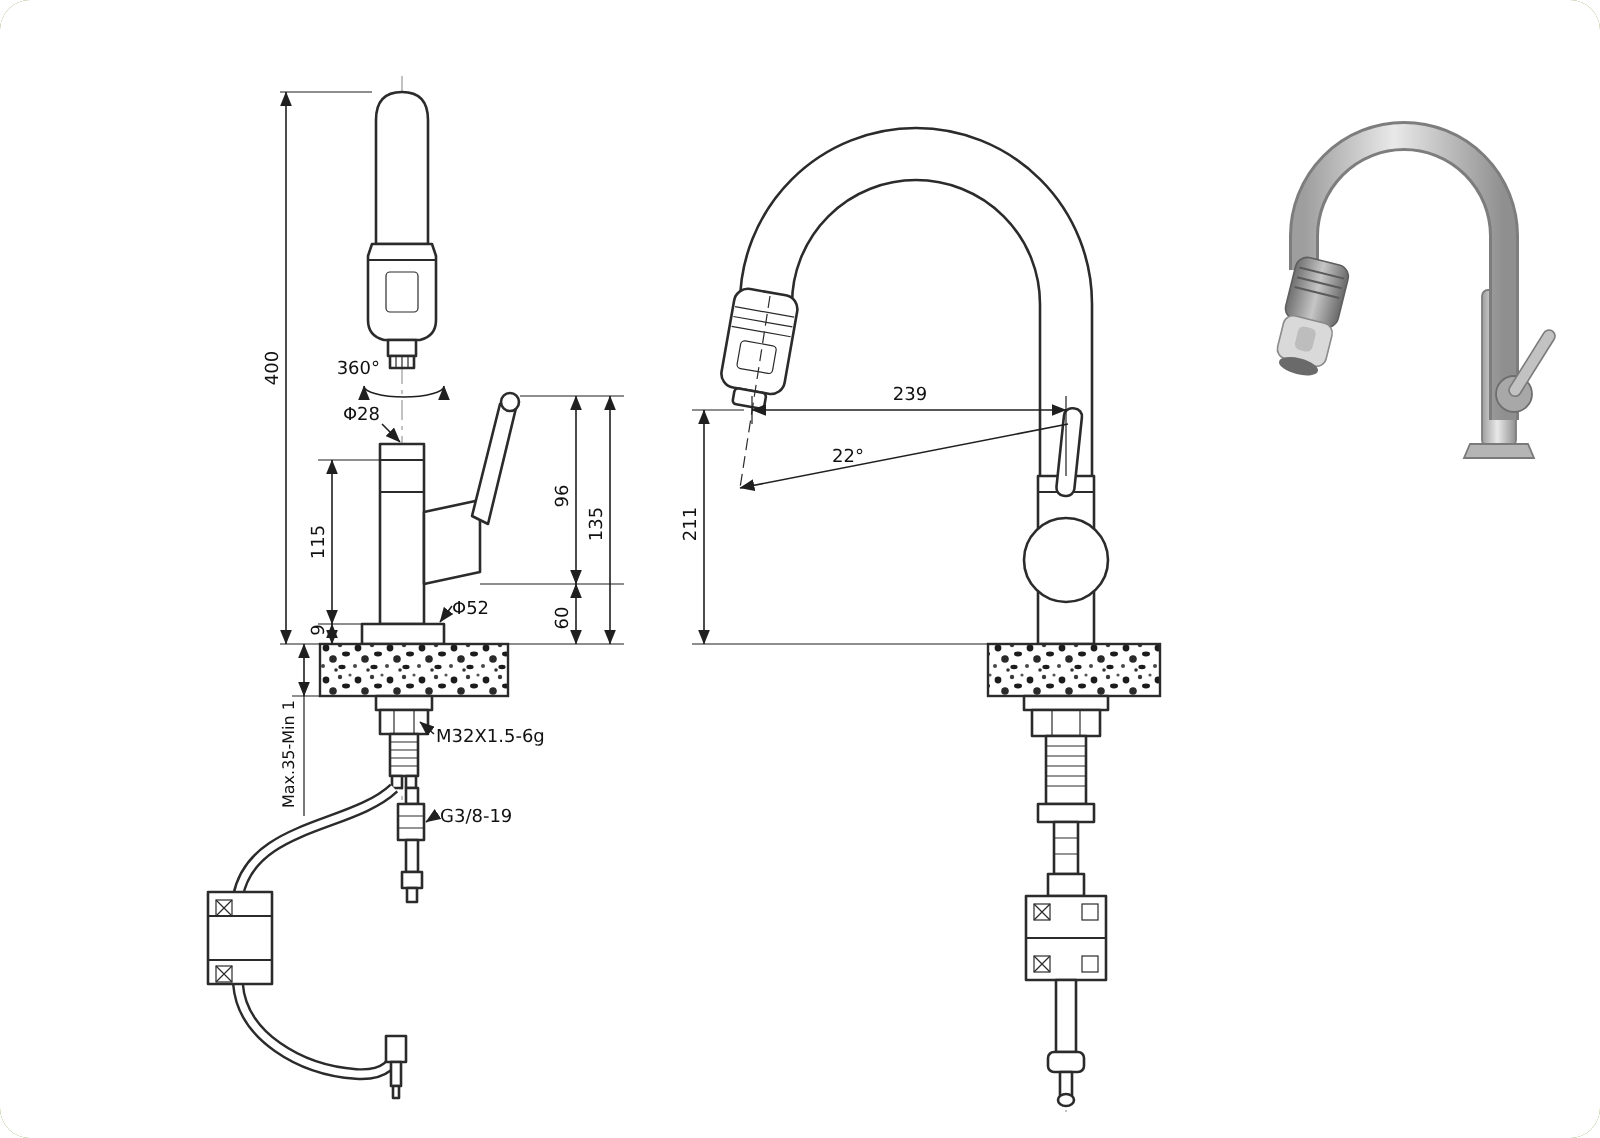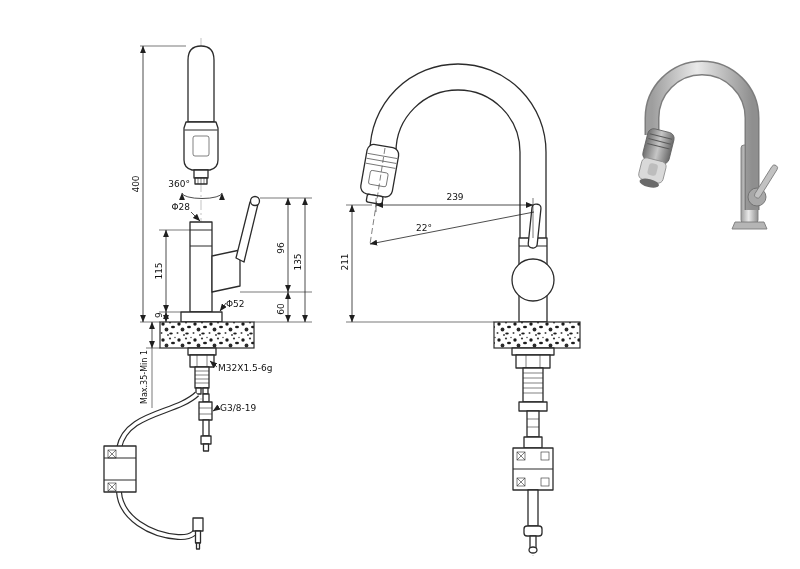--- a/index.html
+++ b/index.html
@@ -1,17 +1,17 @@
 <!DOCTYPE html>
 <html><head>
 <meta charset="utf-8">
 <style>
   html,body{margin:0;padding:0;background:#ffffff;}
   .page{position:relative;width:800px;height:569px;background:#4d7c0f;overflow:hidden;
-        font-family:"DejaVu Sans", sans-serif;}
+        font-family:"DejaVu Sans", sans-serif;border-radius:15px;}
   svg{display:block;}
   .ol   { fill:#fff; stroke:#2b2b2b; stroke-width:1.3; stroke-linejoin:round; }
   .ln   { stroke:#2b2b2b; stroke-width:1;   fill:none; }
   .thin { stroke:#2b2b2b; stroke-width:0.6; fill:none; }
   .dim  { stroke:#1f1f1f; stroke-width:0.8; fill:none; }
   .ext  { stroke:#1f1f1f; stroke-width:0.6; fill:none; }
   .cl   { stroke:#9a9a9a; stroke-width:0.6; stroke-dasharray:10 3 2 3; fill:none; }
   .txt  { font:9px "DejaVu Sans", sans-serif; fill:#111; }
   .txts { font:8px "DejaVu Sans", sans-serif; fill:#111; }
   .hose   { stroke:#2b2b2b; stroke-width:6;   fill:none; }

